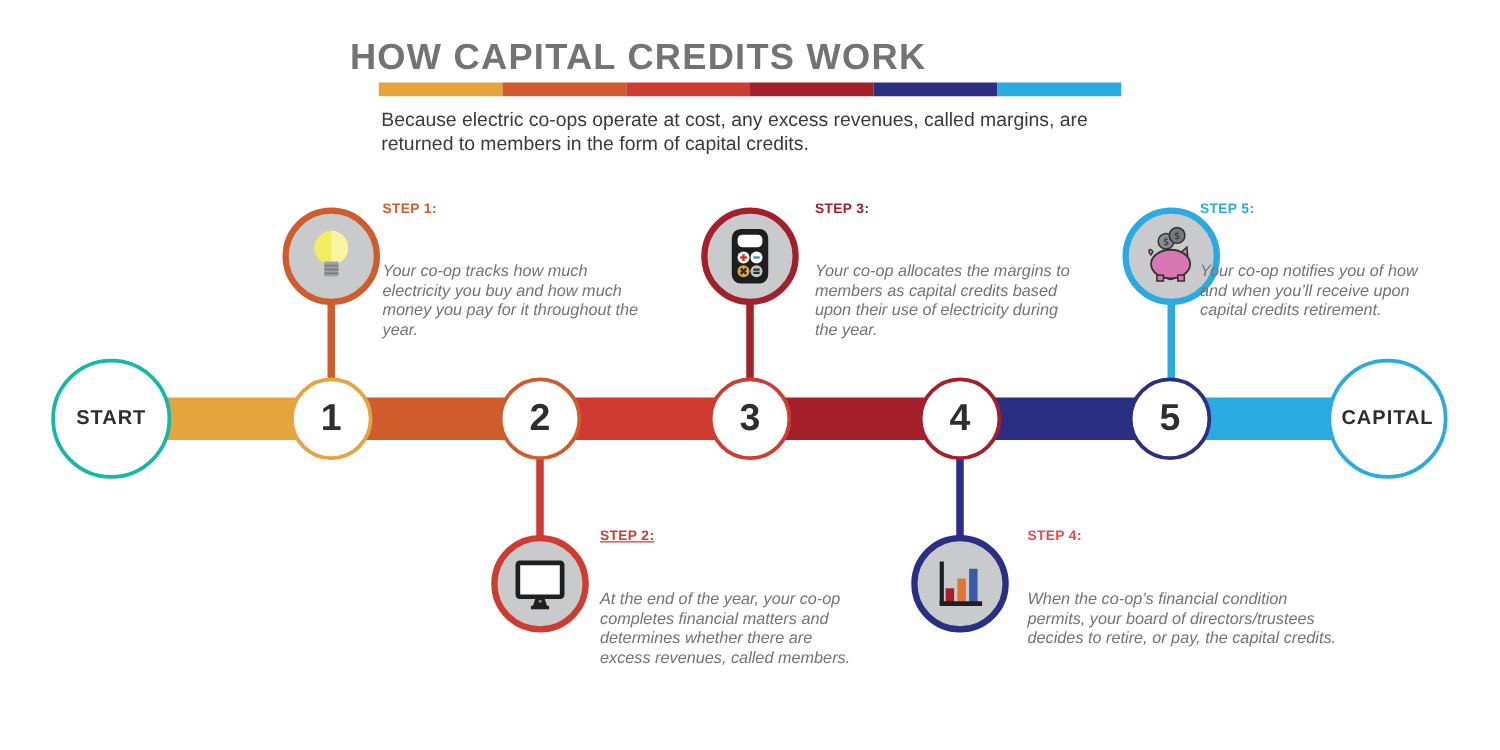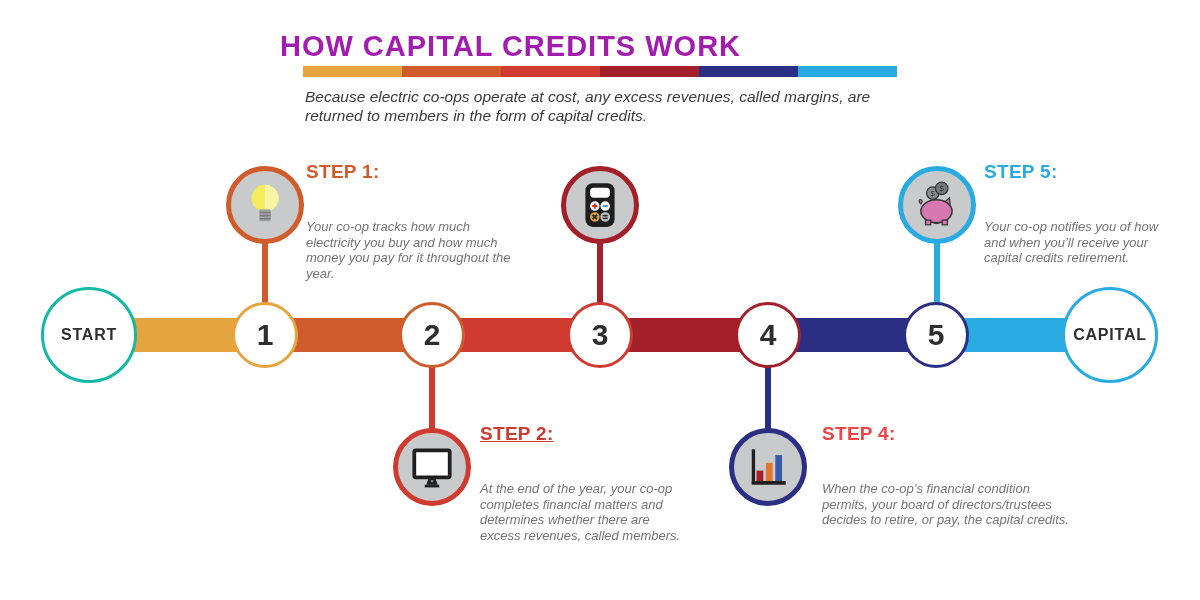--- a/index.html
+++ b/index.html
@@ -14,41 +14,40 @@
   }
 
   
   .title {
     position: absolute;
     top: 30px; left: 0; width: 1021px;
     text-align: center;
     font-size: 29px;
     font-weight: bold;
     letter-spacing: 1px;
-    color: #a21caf;
+    color: #737373;
   }
   .gradbar {
     position: absolute;
     left: 303px; top: 66px;
     width: 594px; height: 11px;
     display: flex;
   }
   .gradbar span { flex: 1 1 0; }
   .seg-gold   { background: #E6A43E; }
   .seg-orange { background: #D15C2B; }
   .seg-red    { background: #CF3B30; }
   .seg-dred   { background: #A3202A; }
   .seg-dblue  { background: #2B2F84; }
   .seg-lblue  { background: #29ABE2; }
   .subtitle {
     position: absolute;
     left: 305px; top: 87px;
     width: 588px;
     font-size: 15.5px;
-    font-style: italic;
     line-height: 1.25;
     color: #3a3a3a;
   }
 
   
   .tl-seg { position: absolute; top: 318px; height: 34px; }
   .tl-seg.s1 { left: 89px;  width: 176px; background: #E6A43E; }
   .tl-seg.s2 { left: 265px; width: 167px; background: #D15C2B; }
   .tl-seg.s3 { left: 432px; width: 168px; background: #CF3B30; }
   .tl-seg.s4 { left: 600px; width: 168px; background: #A3202A; }
@@ -95,37 +94,37 @@
   .badge svg { width: 50px; height: 50px; }
   .badge-1 { left: 226px; top: 166px; border: 5px solid #D15C2B; }
   .badge-2 { left: 393px; top: 428px; border: 5px solid #CF3B30; }
   .badge-3 { left: 561px; top: 166px; border: 5px solid #A3202A; }
   .badge-4 { left: 729px; top: 428px; border: 5px solid #2B2F84; }
   .badge-5 { left: 898px; top: 166px; border: 5px solid #29ABE2; }
 
   
   .step-text { position: absolute; }
   .step-text .lbl {
-    font-size: 19px;
+    font-size: 11px;
     font-weight: bold;
     letter-spacing: 0.3px;
     margin-bottom: 2px;
   }
   .step-text .body {
     font-size: 13px;
     font-style: italic;
     line-height: 1.2;
     color: #737373;
     margin-top: 36px;
   }
   .st-1 { left: 306px; top: 161px; width: 214px; }
   .st-2 { left: 480px; top: 423px; width: 208px; }
   .st-3 { left: 652px; top: 161px; width: 212px; }
   .st-4 { left: 822px; top: 423px; width: 248px; }
-  .st-5 { left: 984px; top: 161px; width: 192px; }
+  .st-5 { left: 960px; top: 161px; width: 192px; }
   .st-1 .lbl { color: #D15C2B; }
   .st-2 .lbl { color: #CF3B30; text-decoration: underline; }
   .st-3 .lbl { color: #A3202A; }
   .st-4 .lbl { color: #ef4444; }
   .st-5 .lbl { color: #29ABE2; }
 </style>
 </head>
 <body>
 
 <div class="stage">
@@ -237,22 +236,26 @@
   </div>
 
   <div class="step-text st-1">
     <div class="lbl">STEP 1:</div>
     <div class="body">Your co-op tracks how much electricity you buy and how much money you pay for it throughout the year.</div>
   </div>
   <div class="step-text st-2">
     <div class="lbl">STEP 2:</div>
     <div class="body">At the end of the year, your co-op completes financial matters and determines whether there are excess revenues, called members.</div>
   </div>
+  <div class="step-text st-3">
+    <div class="lbl">STEP 3:</div>
+    <div class="body">Your co-op allocates the margins to members as capital credits based upon their use of electricity during the year.</div>
+  </div>
   <div class="step-text st-4">
     <div class="lbl">STEP 4:</div>
     <div class="body">When the co-op’s financial condition permits, your board of directors/trustees decides to retire, or pay, the capital credits.</div>
   </div>
   <div class="step-text st-5">
     <div class="lbl">STEP 5:</div>
-    <div class="body">Your co-op notifies you of how and when you’ll receive your capital credits retirement.</div>
+    <div class="body">Your co-op notifies you of how and when you’ll receive upon capital credits retirement.</div>
   </div>
 
 </div>
 
 </body></html>

